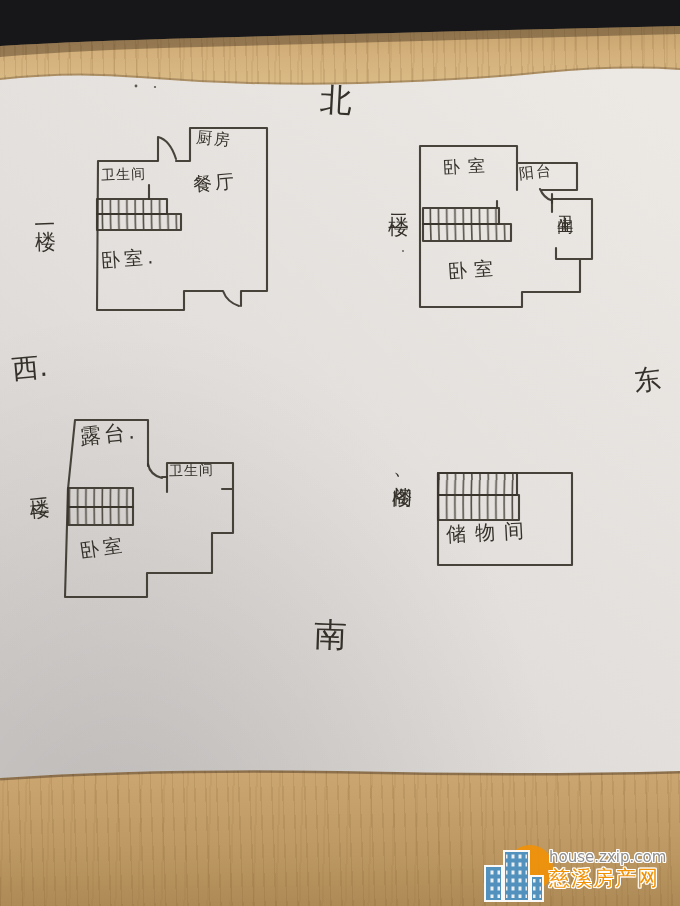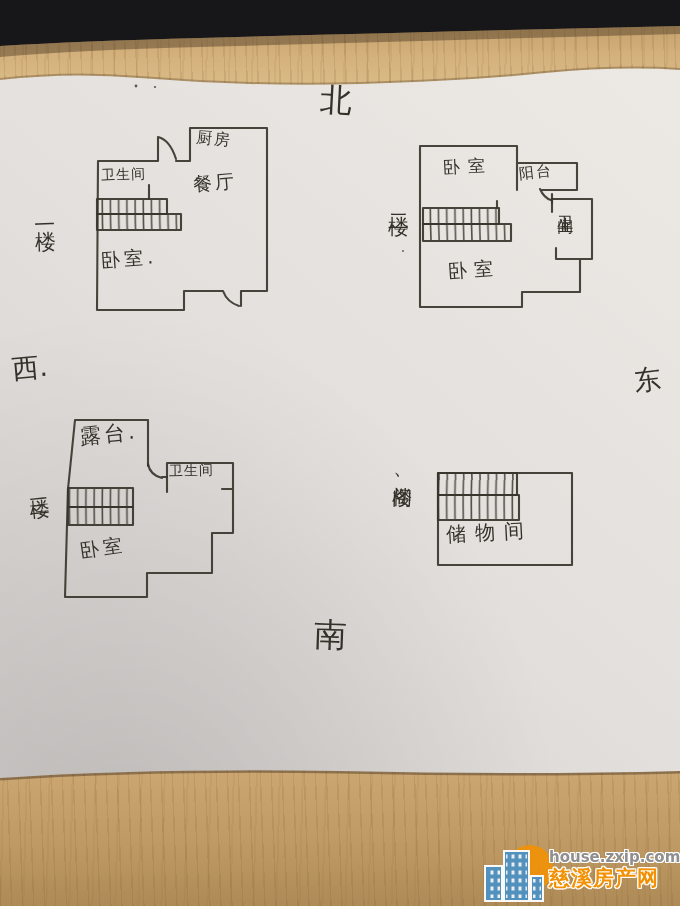--- a/index.html
+++ b/index.html
@@ -18,23 +18,23 @@
   .pstop1{stop-color:var(--paper_light);} .pstop2{stop-color:#e3dfdc;} .pstop3{stop-color:var(--paper_dark);}
   .ink path,.ink rect{fill:none;stroke:var(--ink);stroke-width:2.1;stroke-linecap:round;stroke-linejoin:round;opacity:.92;}
   .ink rect.stair{fill:url(#ticks);}
   .ink circle{fill:var(--ink);stroke:none;opacity:.8;}
   #ticks path{stroke:var(--ink);stroke-width:1.6;fill:none;opacity:.9;}
   .wmfill{fill:var(--wm_blue);stroke:#fff;stroke-width:2;}
   .sunfill{fill:var(--wm_orange);opacity:.93;}
   .labels{position:absolute;left:0;top:0;width:100%;height:100%;pointer-events:none;}
   .lbl{position:absolute;color:#35312a;white-space:nowrap;line-height:1.02;}
   .vert{writing-mode:vertical-rl;text-orientation:upright;}
-  .wm-site{position:absolute;font-weight:bold;color:var(--wm_gray);
+  .wm-site{position:absolute;font-weight:normal;color:var(--wm_gray);
     text-shadow:-1px 0 #fff,1px 0 #fff,0 -1px #fff,0 1px #fff,-1px -1px #fff,1px 1px #fff,1px -1px #fff,-1px 1px #fff;text-align:right;}
-  .wm-name{position:absolute;font-weight:bold;color:var(--wm_orange);
+  .wm-name{position:absolute;font-weight:normal;color:var(--wm_orange);
     text-shadow:-1px 0 #fff,1px 0 #fff,0 -1px #fff,0 1px #fff,-1px -1px #fff,1px 1px #fff,1px -1px #fff,-1px 1px #fff;}
 </style>
 </head>
 <body>
 
 <div class="stage">
 
   <svg class="scene" width="680" height="906" viewBox="0 0 680 906">
     <defs>
       <linearGradient id="paperG" x1="0.9" y1="0" x2="0.1" y2="1">

